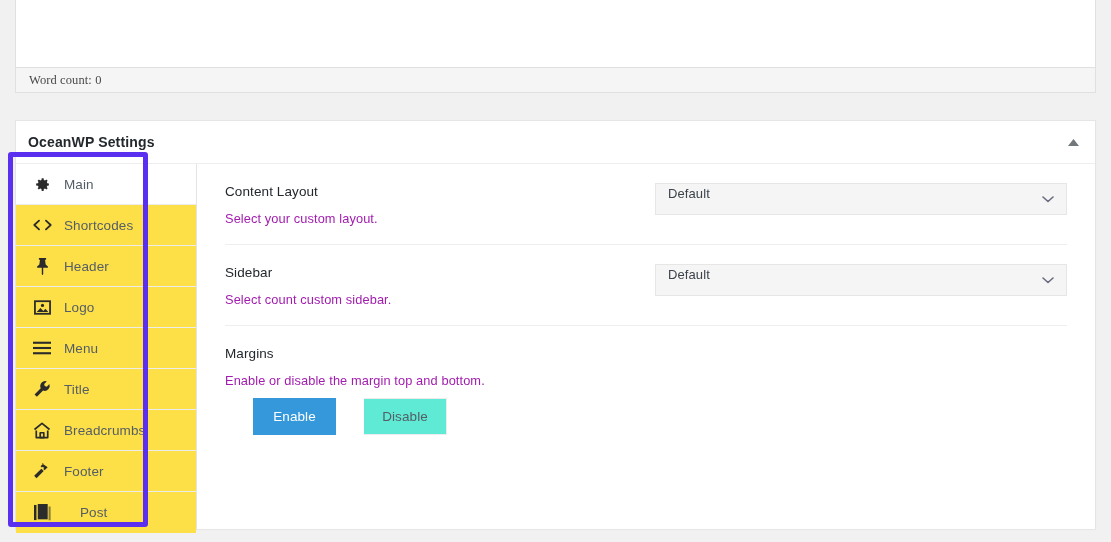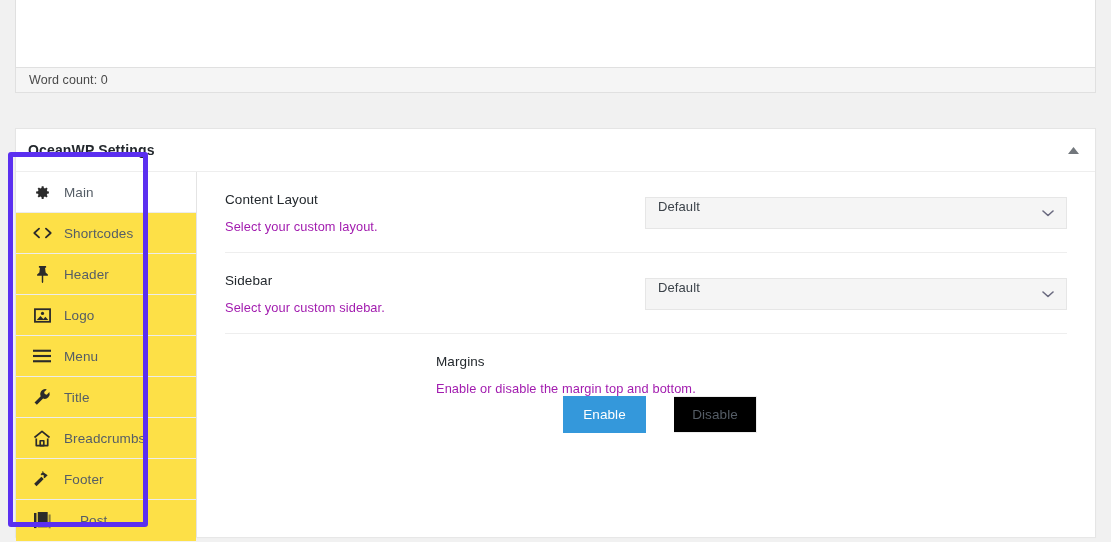--- a/index.html
+++ b/index.html
@@ -33,32 +33,33 @@
     background: #ffffff;
   }
   #wordcount-bar {
     height: 25px;
     background: #f5f5f5;
     border-top: 1px solid #e0e0e0;
     display: flex;
     align-items: center;
     padding-left: 13px;
     box-sizing: border-box;
+    font-family: Liberation Serif, serif;
   }
   #wordcount-bar .wc-text {
     font-size: 12.5px;
     color: #4a4a4a;
     letter-spacing: .1px;
   }
 
   
   #oceanwp-panel {
     position: absolute;
     left: 15px;
-    top: 128px;
+    top: 120px;
     width: 1081px;
     height: 409px;
     background: #ffffff;
     border: 1px solid #e5e5e5;
     box-sizing: border-box;
     box-shadow: 0 1px 1px rgba(0,0,0,.04);
   }
   #panel-header {
     height: 43px;
     border-bottom: 1px solid #eeeeee;
@@ -132,23 +133,24 @@
 
   
   #settings-content {
     flex: 1;
     background: #ffffff;
     padding: 0 28px 0 28px;
     box-sizing: border-box;
   }
   .field-row {
     display: flex;
-    align-items: center;
+    align-items: flex-start;
     padding: 19px 0 18px 0;
     border-bottom: 1px solid #eeeeee;
+    gap: 10px;
   }
   .field-row.last { border-bottom: none; flex-direction: column; }
   .field-labels {
     width: 420px;
     flex: none;
     padding-top: 1px;
   }
   .field-title {
     font-size: 13.5px;
     color: #23282d;
@@ -202,21 +204,21 @@
     cursor: pointer;
     box-sizing: border-box;
     padding: 0 16px;
     margin-left: 28px;
   }
   .tg-btn.on {
     background: #3498db;
     color: #ffffff;
   }
   .tg-btn.off {
-    background: #000000;
+    background: #5eead4;
     color: #555d66;
     border: 1px solid #ececec;
     border-left: none;
   }
 
   
   #nav-highlight {
     position: absolute;
     left: 8px;
     top: 152px;
@@ -362,21 +364,21 @@
                 <polyline points="1,2 6,6.5 11,2"></polyline>
               </svg>
             </span>
           </div>
         </div>
       </div>
 
       <div class="field-row">
         <div class="field-labels">
           <div class="field-title">Sidebar</div>
-          <div class="field-desc">Select your custom sidebar.</div>
+          <div class="field-desc">Select count custom sidebar.</div>
         </div>
         <div class="field-control">
           <div class="select-box">
             <span class="select-value">Default</span>
             <span class="select-caret">
               <svg width="12" height="8" viewBox="0 0 12 8" fill="none" stroke="#6b6b80" stroke-width="1.6" stroke-linecap="round" stroke-linejoin="round">
                 <polyline points="1,2 6,6.5 11,2"></polyline>
               </svg>
             </span>
           </div>

